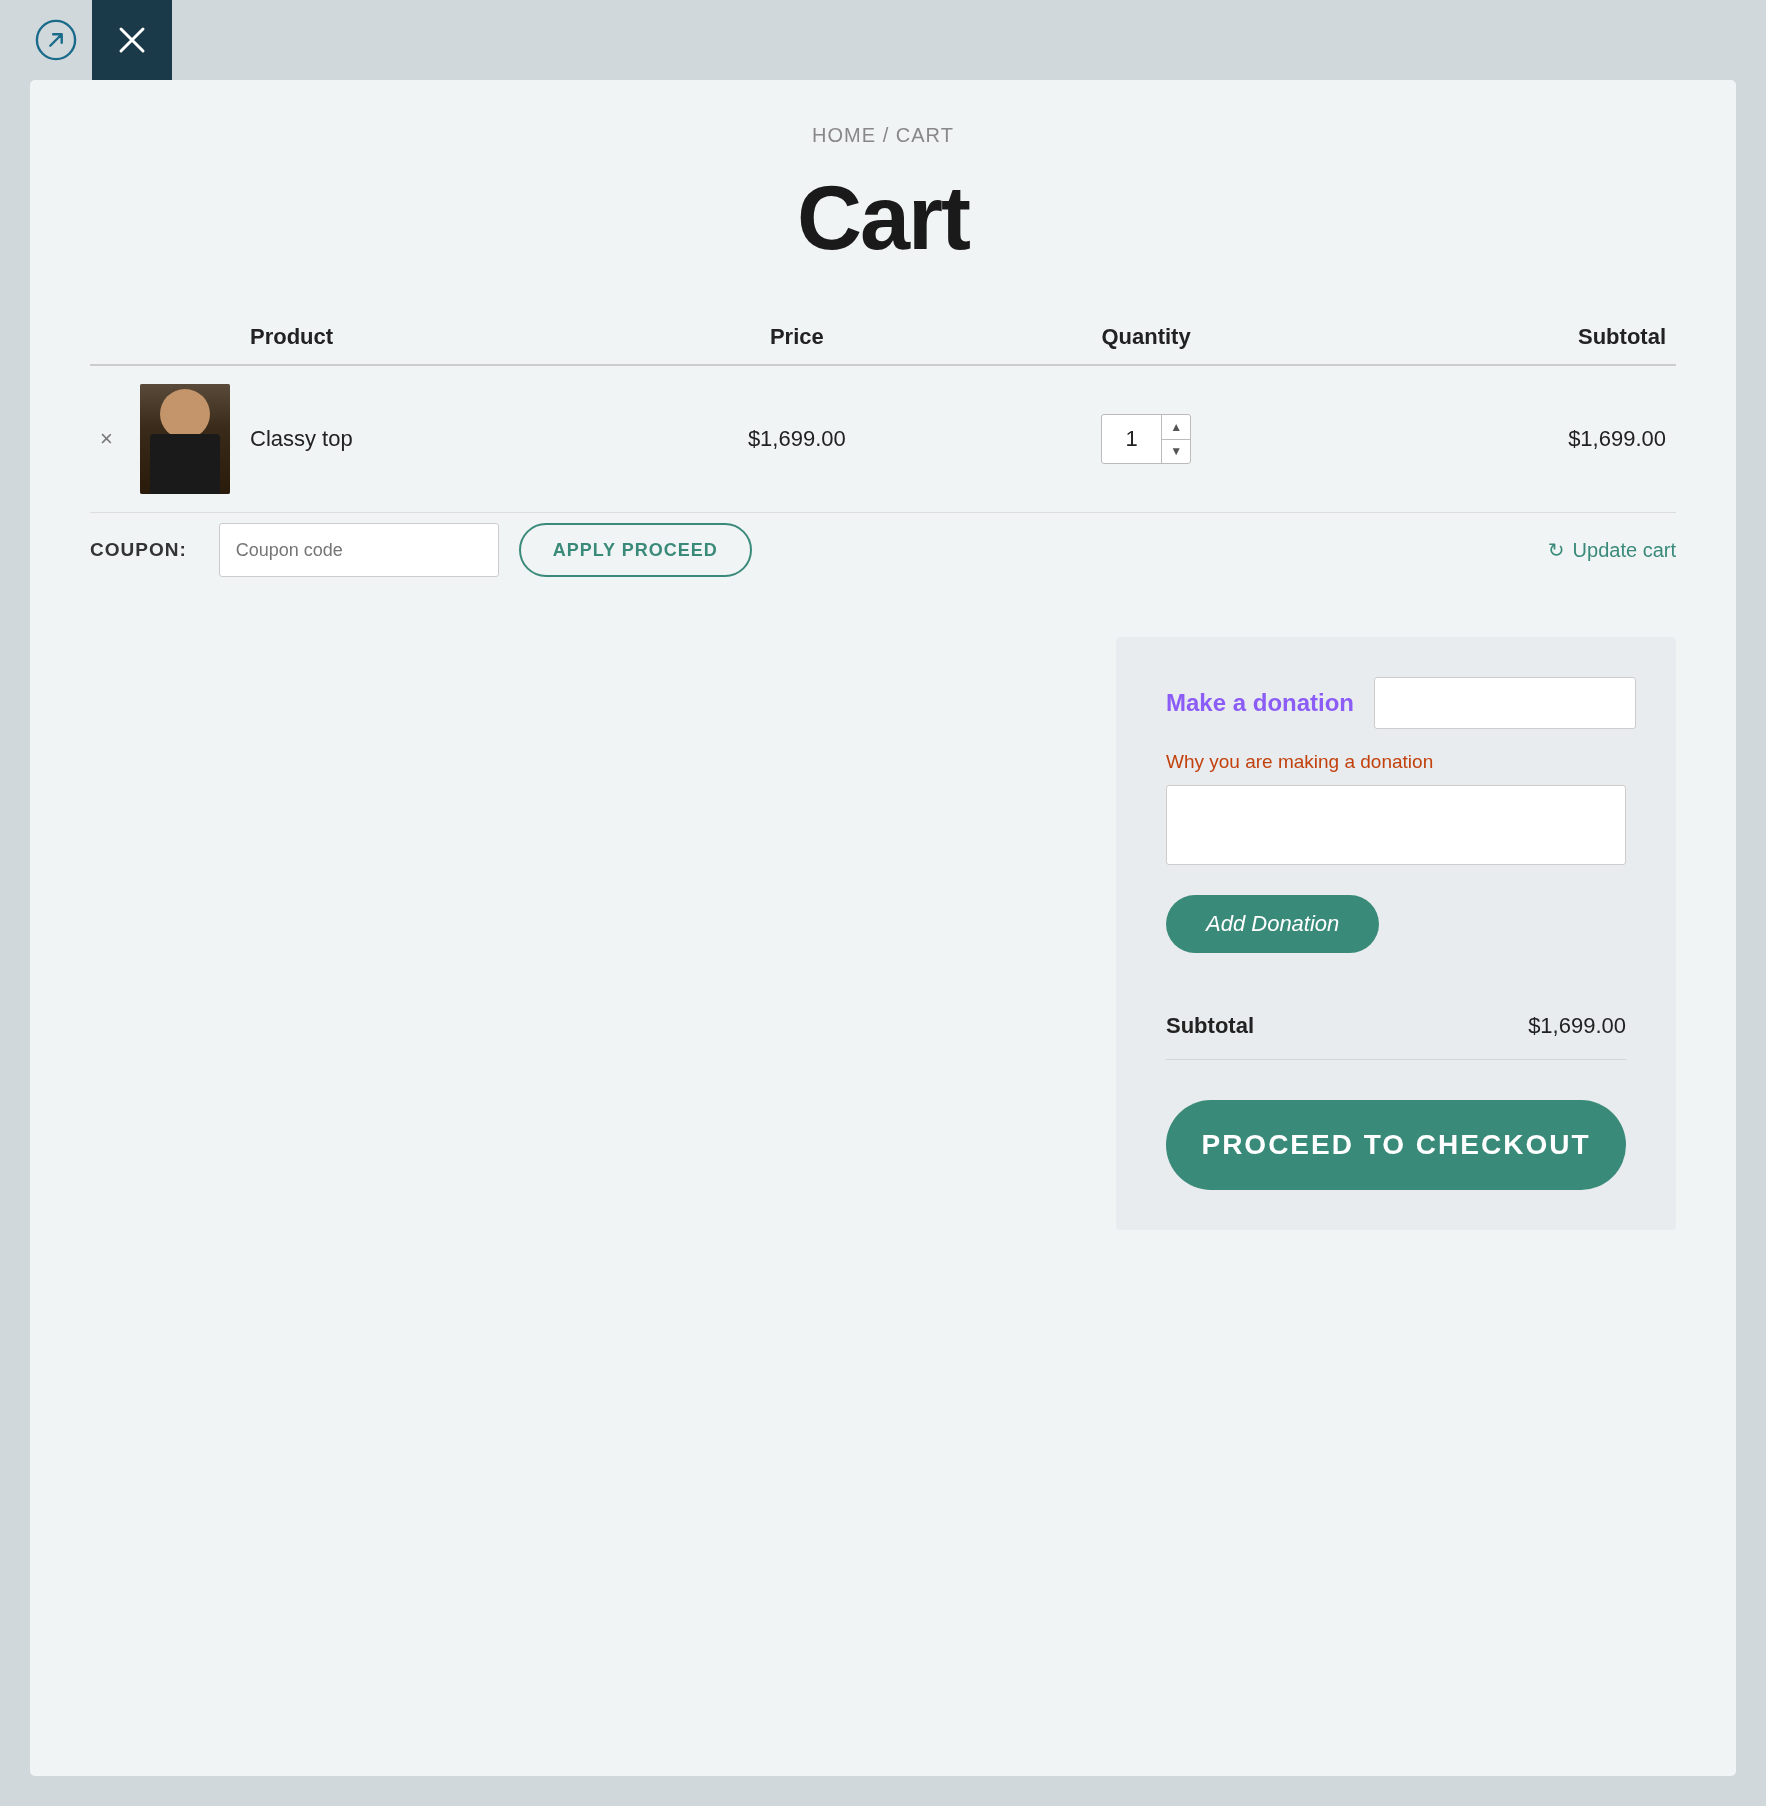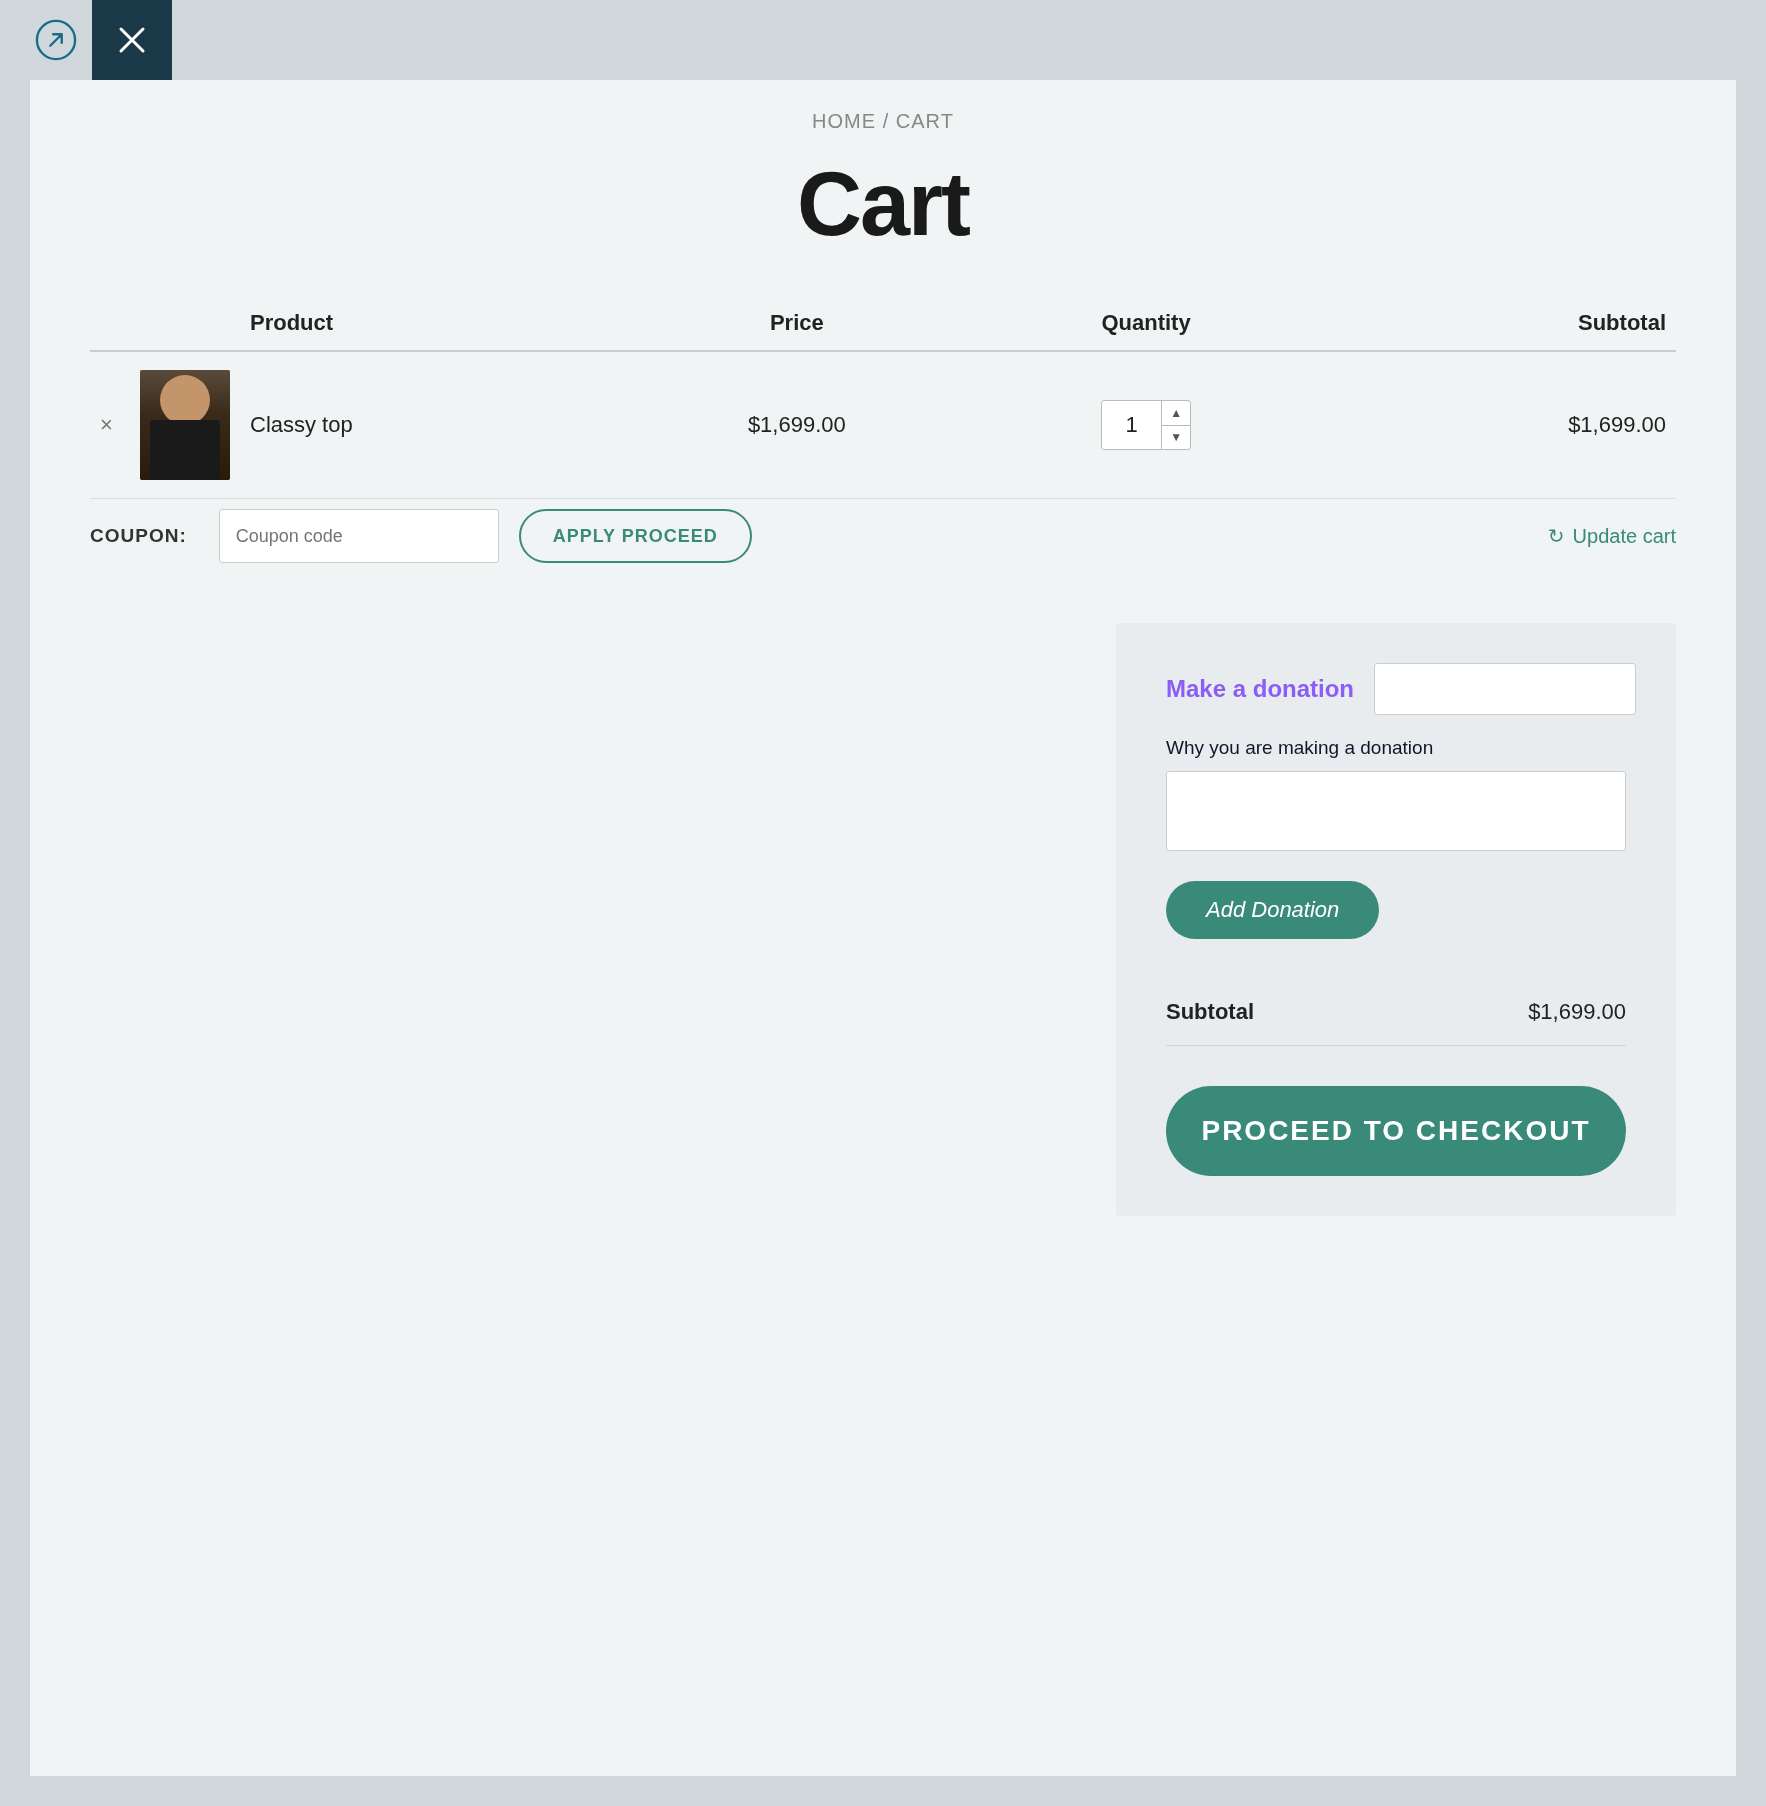--- a/index.html
+++ b/index.html
@@ -59,22 +59,22 @@
     .close-btn svg {
       width: 38px;
       height: 38px;
     }
 
     
     .main-content {
       flex: 1;
       background: #f0f4f5;
       margin: 0 30px 30px 30px;
-      border-radius: 0;
-      padding: 30px 60px 60px 60px;
+      border-radius: 5px;
+      padding: 44px 60px 60px 60px;
     }
 
     
     .breadcrumb {
       text-align: center;
       font-size: 20px;
       color: #888;
       letter-spacing: 1px;
       margin-bottom: 20px;
     }
@@ -325,21 +325,21 @@
       border: 1px solid #ccc;
       border-radius: 3px;
       background: #fff;
       padding: 0 14px;
       font-size: 18px;
       outline: none;
     }
 
     .donation-reason-label {
       font-size: 19px;
-      color: #0f172a;
+      color: #c2410c;
       margin-bottom: 12px;
     }
     .donation-reason-input {
       width: 100%;
       height: 80px;
       border: 1px solid #ccc;
       border-radius: 3px;
       background: #fff;
       padding: 10px 14px;
       font-size: 18px;

